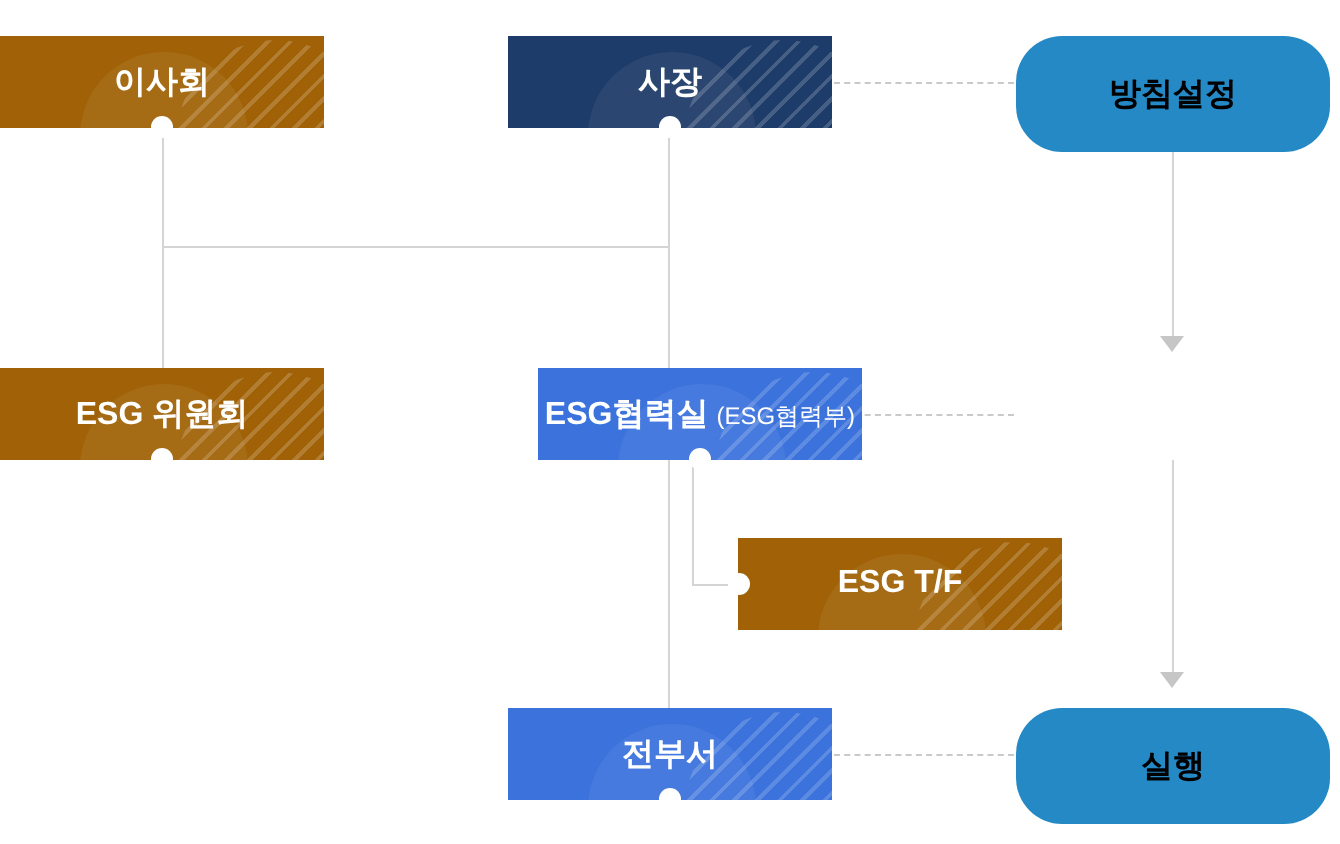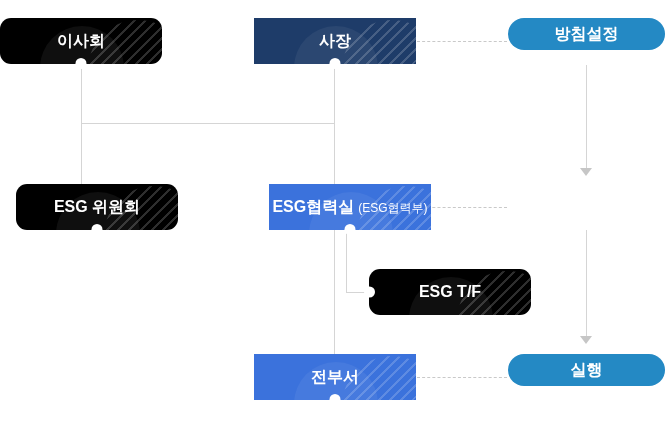--- a/index.html
+++ b/index.html
@@ -7,21 +7,21 @@
     position:relative; width:670px; height:422px; overflow:hidden;
     background:#ffffff; font-family:"Liberation Sans", sans-serif;
   }
 
   
   .node {
     position:absolute; width:162px; height:46px;
     display:flex; align-items:center; justify-content:center;
     color:#ffffff; font-weight:bold; font-size:16px; z-index:3;
   }
-  .node--dark   { background:#000000;border-radius:11px; }
+  .node--dark   { background:#a16207; }
   .node--navy   { background:#1E3C69;justify-content:center; }
   .node--bright { background:#3B72DC; }
 
   .deco-layer { position:absolute; inset:0; overflow:hidden; z-index:1; }
   .deco-circle {
     position:absolute; width:84px; height:84px; border-radius:50%;
     right:38px; top:8px; background:rgba(255,255,255,0.06);
   }
   .deco-stripes {
     position:absolute; width:100px; height:100px; border-radius:50%;
@@ -35,23 +35,23 @@
   
   .dot {
     position:absolute; width:11px; height:11px; border-radius:50%;
     background:#ffffff; z-index:4;
   }
   .dot--bottom { left:50%; bottom:-5px; transform:translateX(-50%); }
   .dot--left   { left:-5px; top:50%; transform:translateY(-50%); }
 
   
   .stage {
-    position:absolute; width:157px; height:32px; border-radius:23px;
+    position:absolute; width:157px; height:58px; border-radius:23px;
     background:#2489C4; display:flex; align-items:center; justify-content:center;
-    color:#ffffff; font-weight:bold; font-size:16px; z-index:3;
+    color:#000000; font-weight:bold; font-size:16px; z-index:3;
   }
 
   
   .vline { position:absolute; width:1px; background:#D5D5D5; z-index:1; }
   .hline { position:absolute; height:1px; background:#D5D5D5; z-index:1; }
   .dash  { position:absolute; height:0; border-top:1px dashed #C9C9C9; z-index:1; }
   .arrow-down {
     position:absolute; width:0; height:0; z-index:2;
     border-left:6px solid transparent; border-right:6px solid transparent;
     border-top:8px solid #C6C6C6;
@@ -89,21 +89,21 @@
 
   <div class="node node--navy" style="left:254px; top:18px">
     <span class="deco-layer">
       <span class="deco-circle"></span>
         <span class="deco-stripes"></span>
     </span>
     <span class="node-label">사장</span>
     <span class="dot dot--bottom"></span>
   </div>
 
-  <div class="node node--dark" style="left:16px; top:184px">
+  <div class="node node--dark" style="left:0; top:184px">
     <span class="deco-layer">
       <span class="deco-circle"></span>
         <span class="deco-stripes"></span>
     </span>
     <span class="node-label">ESG 위원회</span>
     <span class="dot dot--bottom"></span>
   </div>
 
   <div class="node node--bright" style="left:269px; top:184px">
     <span class="deco-layer">

